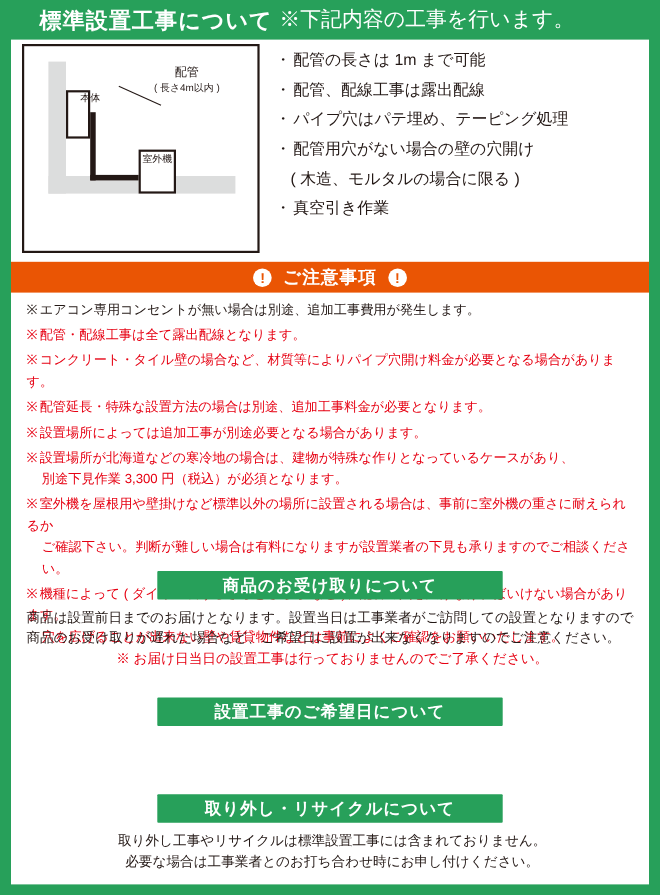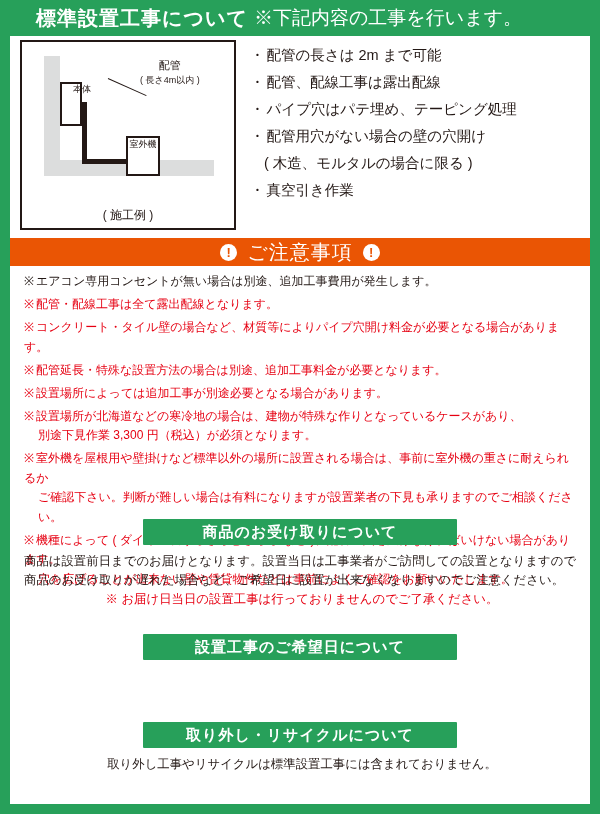--- a/index.html
+++ b/index.html
@@ -212,22 +212,22 @@
     width: 580px;
     height: 28px;
     background: #ea5504;
     display: flex;
     align-items: center;
     justify-content: center;
     gap: 10px;
   }
   .caution-header .txt {
     color: #ffffff;
-    font-size: 20px;
-    font-weight: normal;
+    font-size: 16px;
+    font-weight: bold;
     letter-spacing: 1px;
   }
   .excl {
     display: inline-flex;
     align-items: center;
     justify-content: center;
     width: 17px;
     height: 17px;
     border-radius: 50%;
     background: #ffffff;
@@ -308,25 +308,24 @@
       <div class="fig-label-indoor">本体</div>
       <div class="fig-pipe-v"></div>
       <div class="fig-pipe-h"></div>
       <div class="fig-outdoor"></div>
       <div class="fig-label-outdoor">室外機</div>
       <div class="fig-leader"></div>
       <div class="fig-label-pipe">
         <span>配管</span>
         <span class="sub">( 長さ4m以内 )</span>
       </div>
-      <div class="fig-caption">( 施工例 )</div>
     </div>
 
     <ul class="bullets">
-      <li><span class="dot">・</span><span>配管の長さは 2m まで可能</span></li>
+      <li><span class="dot">・</span><span>配管の長さは 1m まで可能</span></li>
       <li><span class="dot">・</span><span>配管、配線工事は露出配線</span></li>
       <li><span class="dot">・</span><span>パイプ穴はパテ埋め、テーピング処理</span></li>
       <li><span class="dot">・</span><span>配管用穴がない場合の壁の穴開け</span></li>
       <li class="indent"><span>( 木造、モルタルの場合に限る )</span></li>
       <li><span class="dot">・</span><span>真空引き作業</span></li>
     </ul>
   </div>
 
   <div class="caution-header">
     <span class="excl">!</span>
@@ -369,15 +368,16 @@
     <span class="left">商品は設置前日までのお届けとなります。設置当日は工事業者がご訪問しての設置となりますので</span>
     <span class="left">商品のお受け取りが遅れた場合など、ご希望日に設置が出来なくなりますのでご注意ください。</span>
     <span class="red">※ お届け日当日の設置工事は行っておりませんのでご了承ください。</span>
   </div>
 
   <div class="sec-head" id="head-date">設置工事のご希望日について</div>
 
   <div class="sec-head" id="head-recycle">取り外し・リサイクルについて</div>
   <div class="sec-body" id="body-recycle">
     <div>取り外し工事やリサイクルは標準設置工事には含まれておりません。</div>
+    <div>必要な場合は工事業者とのお打ち合わせ時にお申し付けください。</div>
   </div>
 
 </div>
 
 </body></html>

